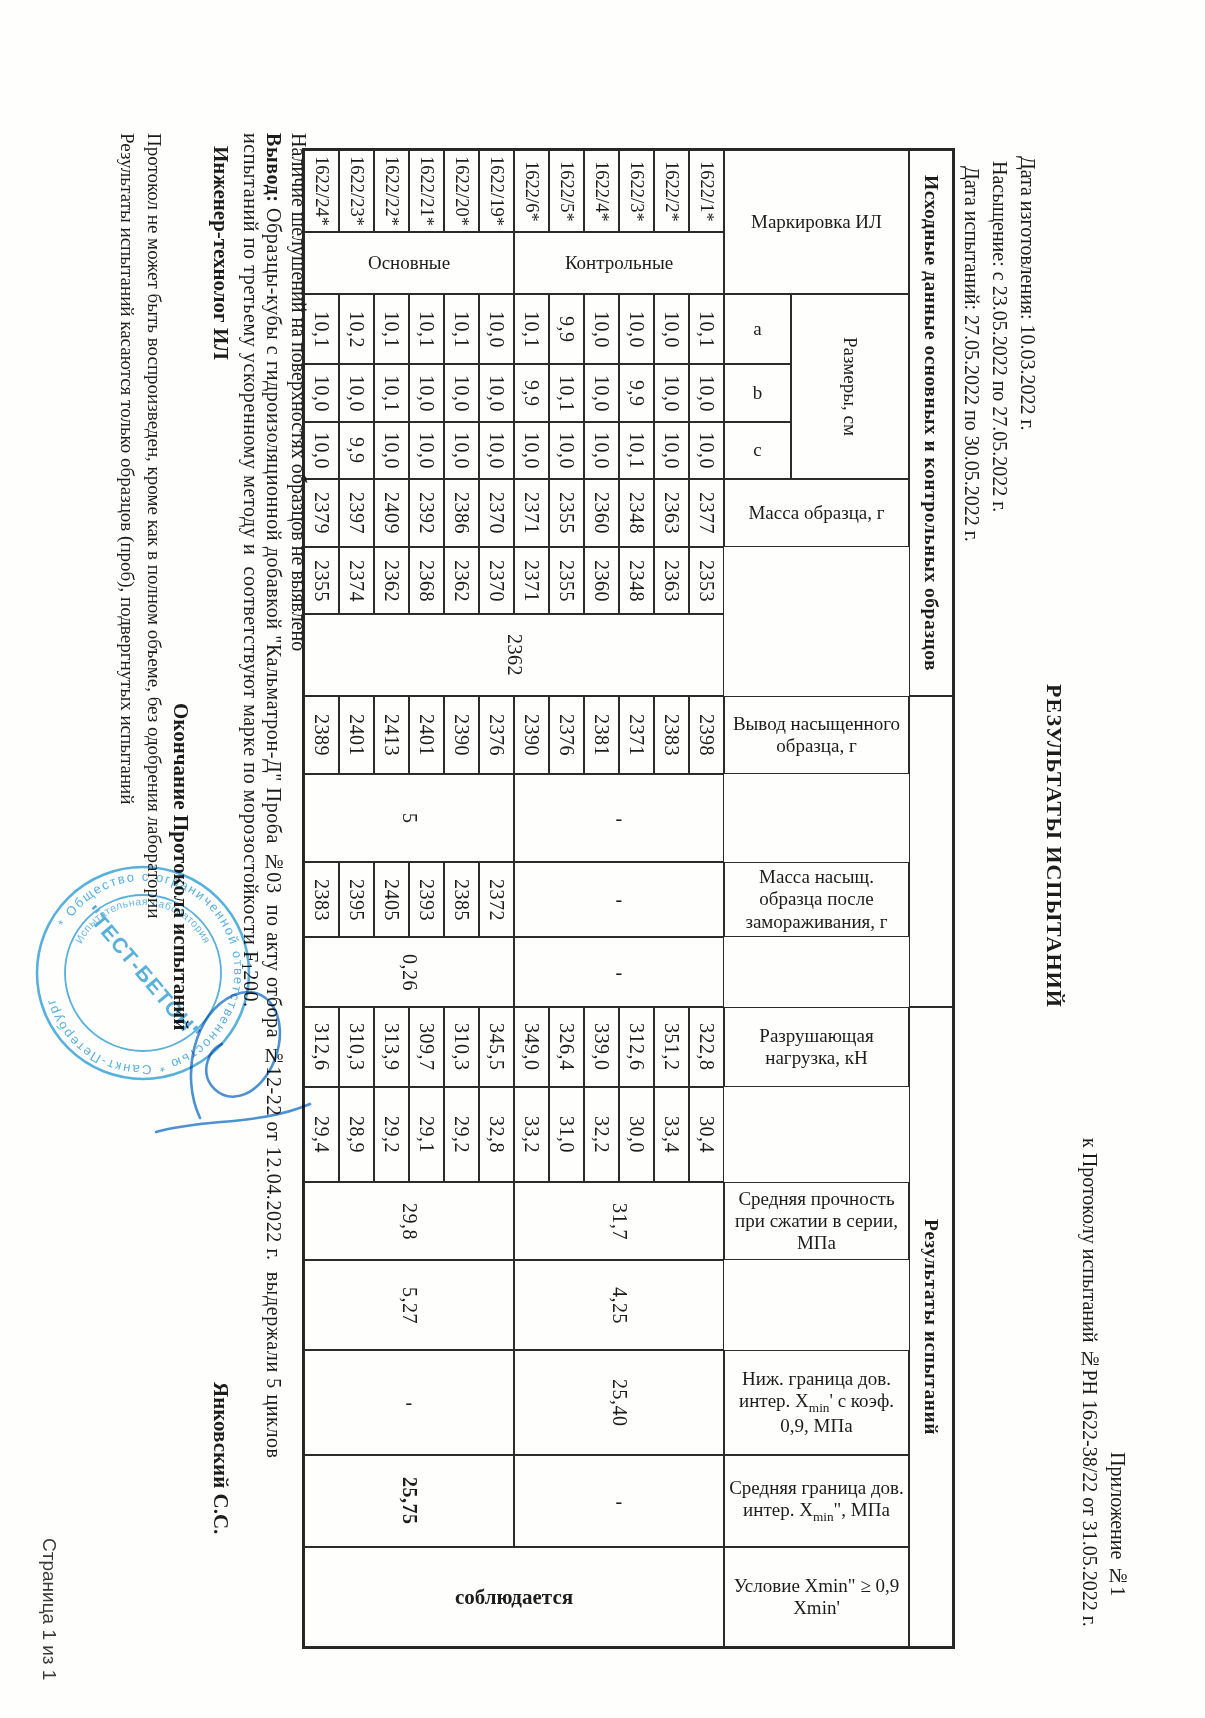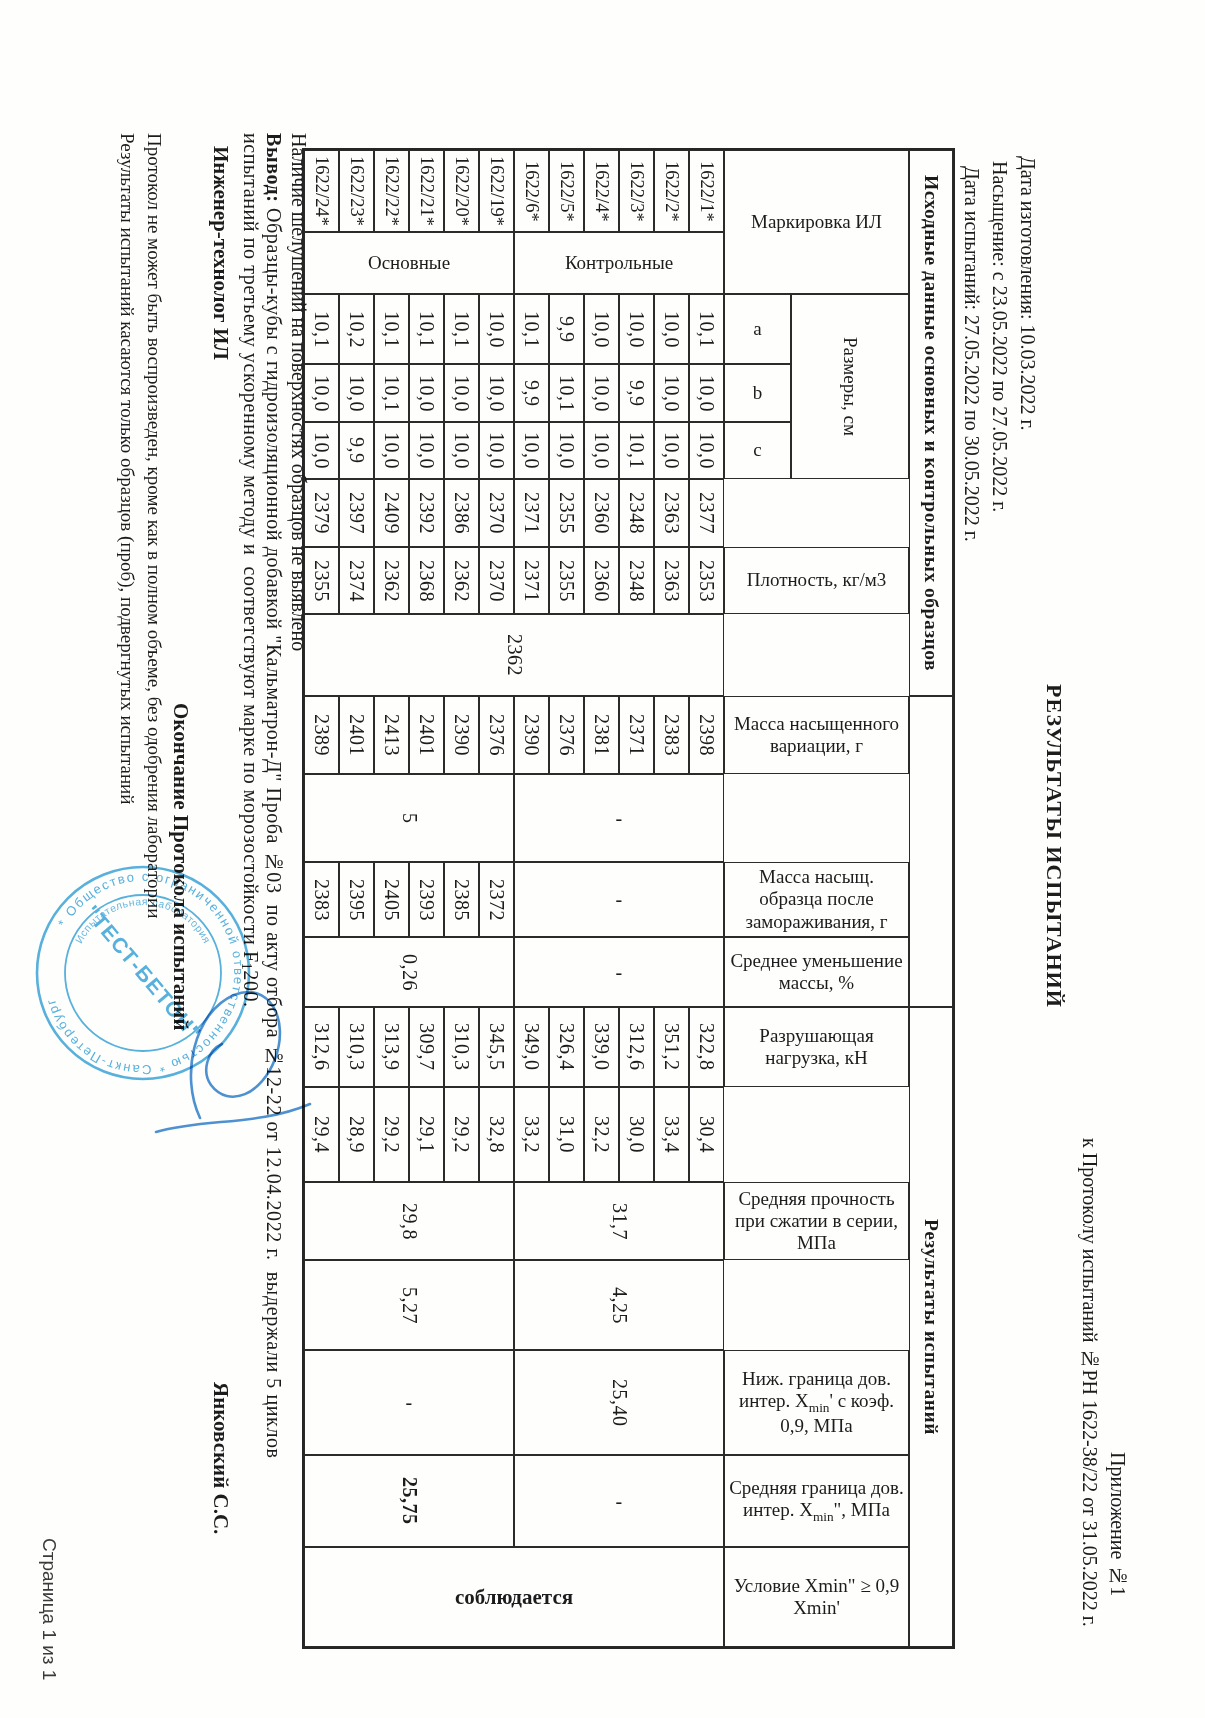--- a/index.html
+++ b/index.html
@@ -103,67 +103,66 @@
     <div class="td v num" style="grid-area:6/3/7/4">2409</div>
     <div class="td v num" style="grid-area:6/4/7/5">2392</div>
     <div class="td v num" style="grid-area:6/5/7/6">2386</div>
     <div class="td v num" style="grid-area:6/6/7/7">2370</div>
     <div class="td v num" style="grid-area:6/7/7/8">2371</div>
     <div class="td v num" style="grid-area:6/8/7/9">2355</div>
     <div class="td v num" style="grid-area:6/9/7/10">2360</div>
     <div class="td v num" style="grid-area:6/10/7/11">2348</div>
     <div class="td v num" style="grid-area:6/11/7/12">2363</div>
     <div class="td v num" style="grid-area:6/12/7/13">2377</div>
+    <div class="td hd" style="grid-area:6/13/7/15">Масса образца, г</div>
 
     <div class="td v num" style="grid-area:7/1/8/2">2355</div>
     <div class="td v num" style="grid-area:7/2/8/3">2374</div>
     <div class="td v num" style="grid-area:7/3/8/4">2362</div>
     <div class="td v num" style="grid-area:7/4/8/5">2368</div>
     <div class="td v num" style="grid-area:7/5/8/6">2362</div>
     <div class="td v num" style="grid-area:7/6/8/7">2370</div>
     <div class="td v num" style="grid-area:7/7/8/8">2371</div>
     <div class="td v num" style="grid-area:7/8/8/9">2355</div>
     <div class="td v num" style="grid-area:7/9/8/10">2360</div>
     <div class="td v num" style="grid-area:7/10/8/11">2348</div>
     <div class="td v num" style="grid-area:7/11/8/12">2363</div>
     <div class="td v num" style="grid-area:7/12/8/13">2353</div>
-    <div class="td hd" style="grid-area:7/13/8/15">Плотность, кг/м3</div>
 
     <div class="td v num" style="grid-area:8/1/9/13">2362</div>
 
     <div class="td v num" style="grid-area:9/1/10/2">2389</div>
     <div class="td v num" style="grid-area:9/2/10/3">2401</div>
     <div class="td v num" style="grid-area:9/3/10/4">2413</div>
     <div class="td v num" style="grid-area:9/4/10/5">2401</div>
     <div class="td v num" style="grid-area:9/5/10/6">2390</div>
     <div class="td v num" style="grid-area:9/6/10/7">2376</div>
     <div class="td v num" style="grid-area:9/7/10/8">2390</div>
     <div class="td v num" style="grid-area:9/8/10/9">2376</div>
     <div class="td v num" style="grid-area:9/9/10/10">2381</div>
     <div class="td v num" style="grid-area:9/10/10/11">2371</div>
     <div class="td v num" style="grid-area:9/11/10/12">2383</div>
     <div class="td v num" style="grid-area:9/12/10/13">2398</div>
-    <div class="td hd" style="grid-area:9/13/10/15">Масса насыщенного вариации, г</div>
+    <div class="td hd" style="grid-area:9/13/10/15">Вывод насыщенного образца, г</div>
     <div class="td" style="grid-area:9/15/13/16"></div>
 
     <div class="td v num" style="grid-area:10/1/11/7">5</div>
     <div class="td num" style="grid-area:10/7/11/13">-</div>
 
     <div class="td v num" style="grid-area:11/1/12/2">2383</div>
     <div class="td v num" style="grid-area:11/2/12/3">2395</div>
     <div class="td v num" style="grid-area:11/3/12/4">2405</div>
     <div class="td v num" style="grid-area:11/4/12/5">2393</div>
     <div class="td v num" style="grid-area:11/5/12/6">2385</div>
     <div class="td v num" style="grid-area:11/6/12/7">2372</div>
     <div class="td num" style="grid-area:11/7/12/13">-</div>
     <div class="td hd" style="grid-area:11/13/12/15">Масса насыщ. образца после замораживания, г</div>
 
     <div class="td v num" style="grid-area:12/1/13/7">0,26</div>
     <div class="td num" style="grid-area:12/7/13/13">-</div>
-    <div class="td hd" style="grid-area:12/13/13/15">Среднее уменьшение массы, %</div>
 
     <div class="td v num" style="grid-area:13/1/14/2">312,6</div>
     <div class="td v num" style="grid-area:13/2/14/3">310,3</div>
     <div class="td v num" style="grid-area:13/3/14/4">313,9</div>
     <div class="td v num" style="grid-area:13/4/14/5">309,7</div>
     <div class="td v num" style="grid-area:13/5/14/6">310,3</div>
     <div class="td v num" style="grid-area:13/6/14/7">345,5</div>
     <div class="td v num" style="grid-area:13/7/14/8">349,0</div>
     <div class="td v num" style="grid-area:13/8/14/9">326,4</div>
     <div class="td v num" style="grid-area:13/9/14/10">339,0</div>

